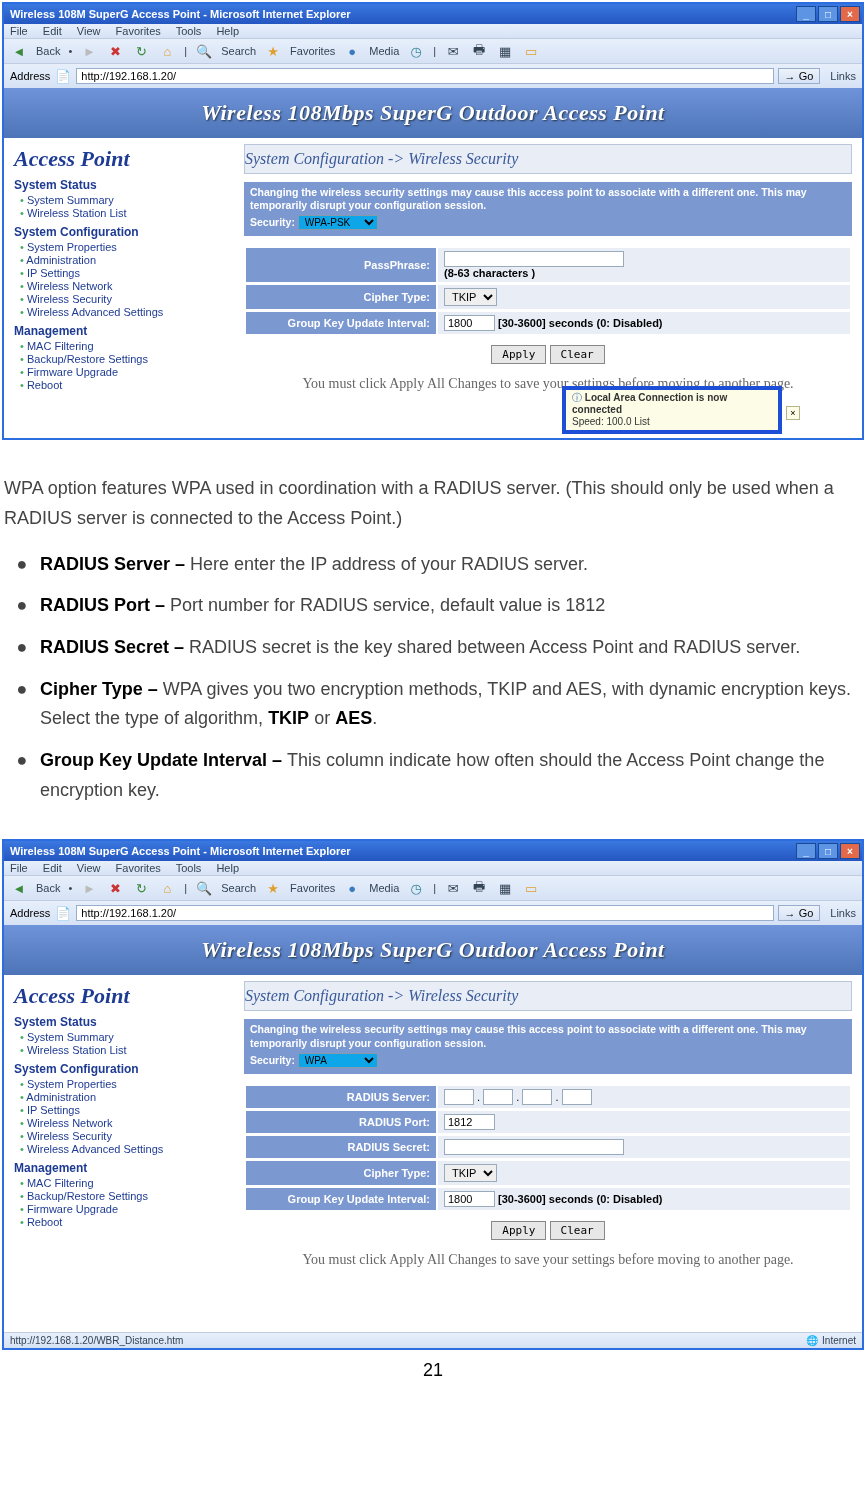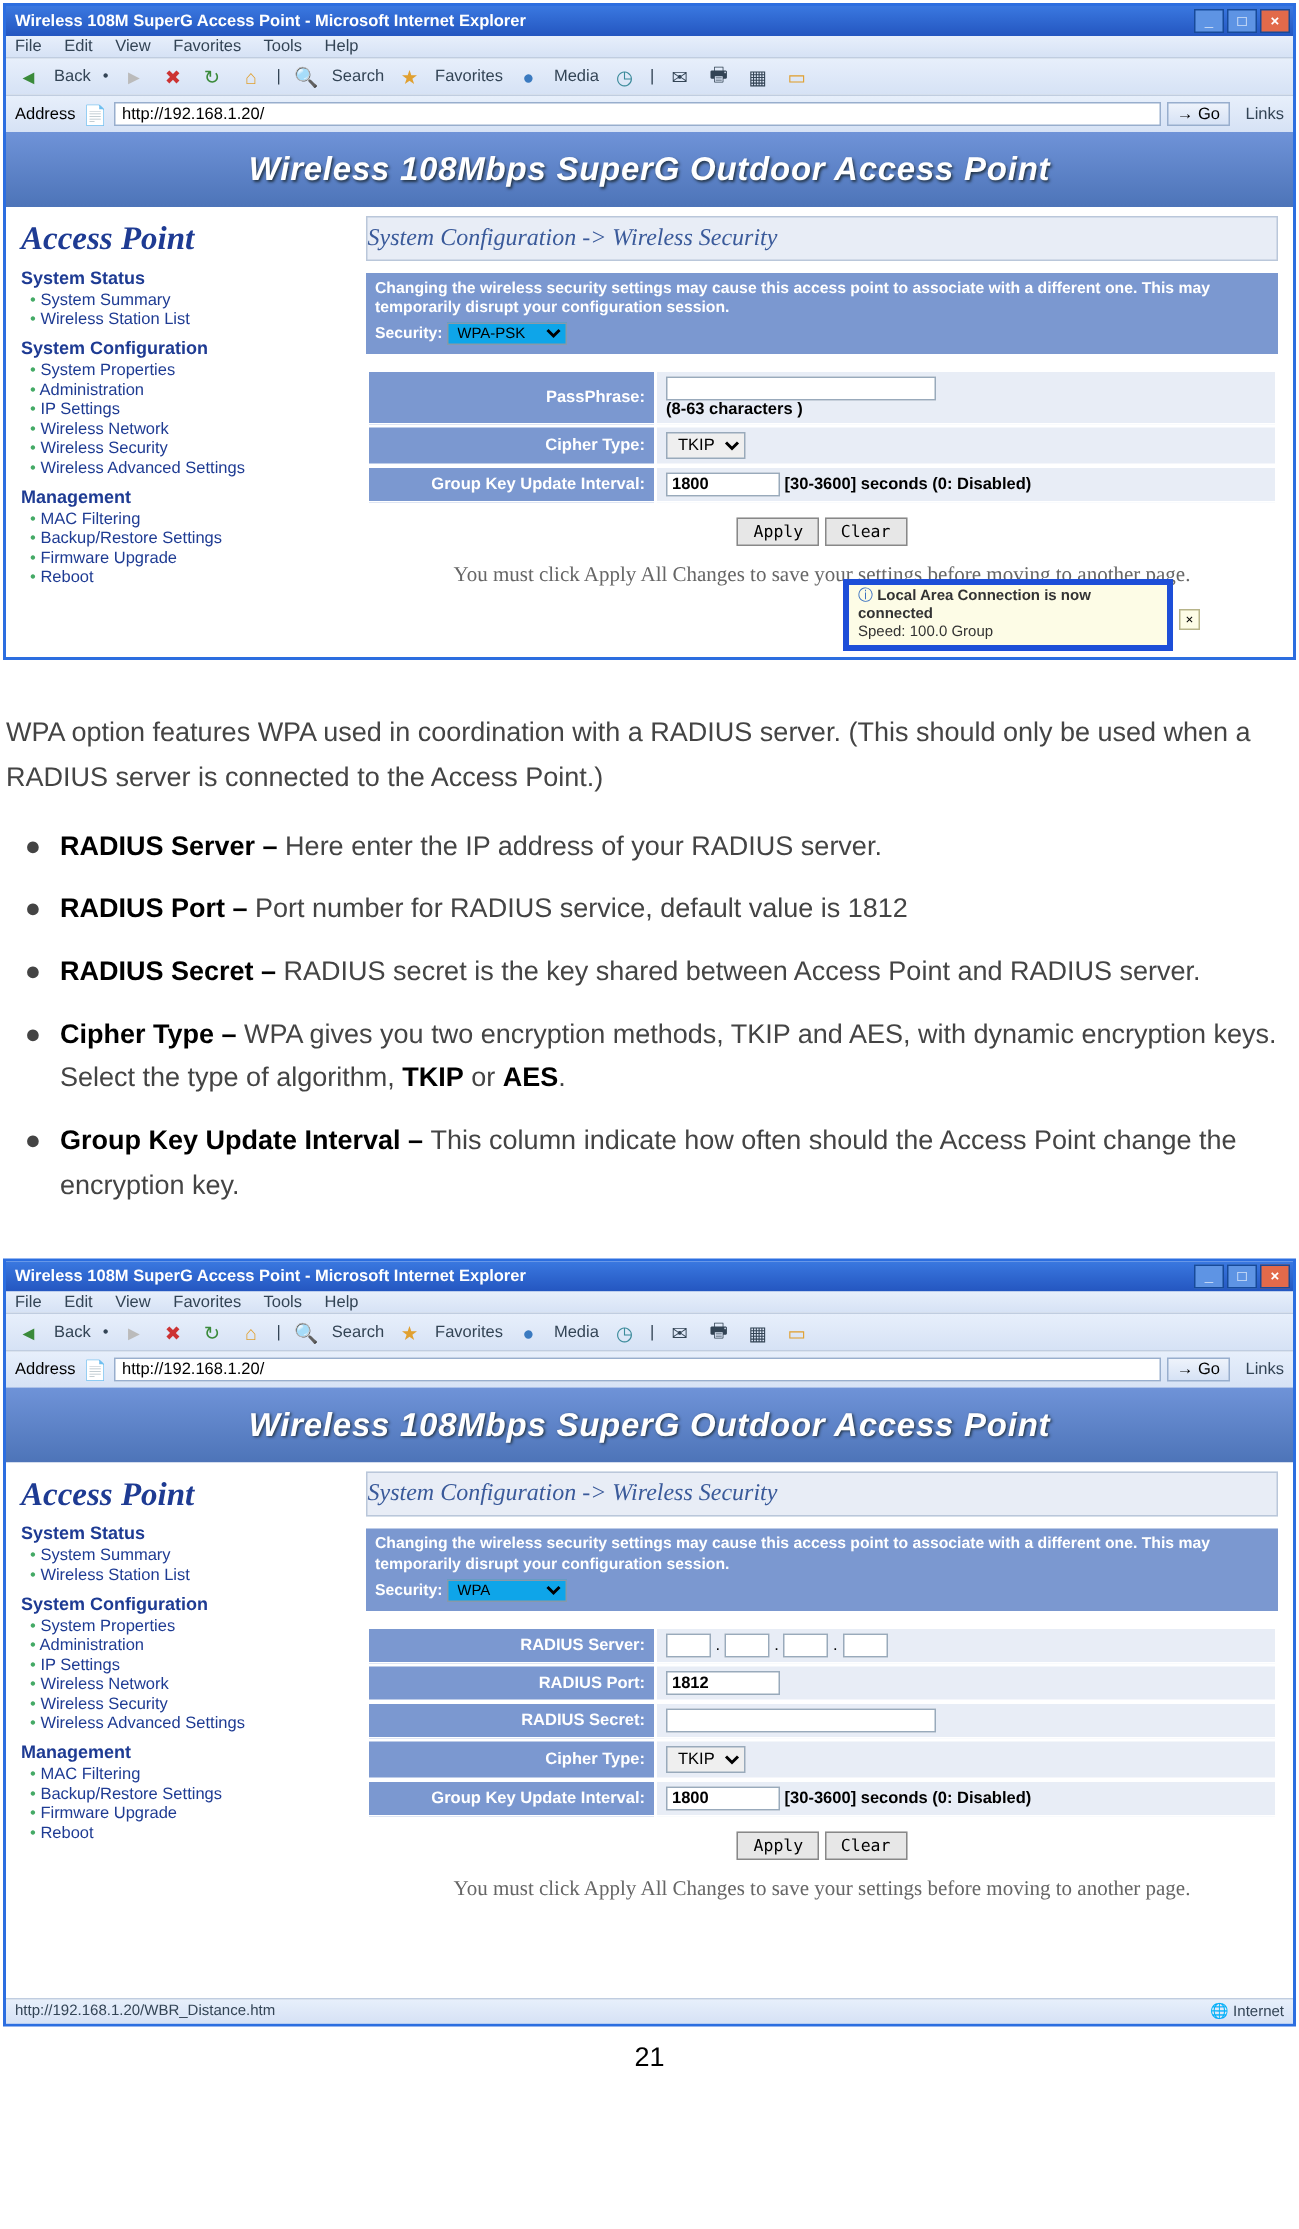--- a/index.html
+++ b/index.html
@@ -81,21 +81,21 @@
     padding: 1px 6px;
     font-size: 11px;
   }
   .links-label { font-size:11px; color:#345; margin-left:6px; }
 
   
   .router-header {
     background: linear-gradient(to bottom,#6f93d8,#4d74b8);
     color: #fff;
     text-align: center;
-    font-family: Liberation Sans, sans-serif;
+    font-family: Liberation Serif, serif;
     font-weight: bold;
     font-style: italic;
     font-size: 22px;
     padding: 12px 4px;
     letter-spacing: .5px;
     text-shadow: 1px 1px 2px #234;
   }
   .router-body { display:flex; background:#fff; }
   .sidebar {
     width: 230px;
@@ -158,21 +158,21 @@
     background:#e8edf6;
     padding:3px 6px;
     border-bottom:1px solid #fff;
     margin-top:39px;
   }
   .text-input {
     border:1px solid #9ab;
     font-size:11px;
     padding:1px 3px;
   }
-  .short-input{width:76px;font-weight:bold;}
+  .short-input{width:51px;}
   .oct-input{width:30px;}
   .wide-input{width:180px;}
   .btn {
     background:#e7e7e7;
     border:1px solid #888;
     padding:2px 10px;
     font-size:11px;
     font-family:monospace;
   }
   .btn-row{ text-align:center; margin:8px 0; }
@@ -365,21 +365,21 @@
           <button class="btn">Clear</button>
         </div>
         <div class="note">You must click Apply All Changes to save your settings before moving to another page.</div>
       </div>
     </div>
 
     <div class="tray-popup">
       <div class="tray-bubble">
         <span style="color:#3a70c0;">ⓘ</span>
         <b>Local Area Connection is now connected</b><br>
-        <span>Speed: 100.0 Group</span>
+        <span>Speed: 100.0 List</span>
       </div>
       <div class="tray-close">×</div>
     </div>
   </div>
 
   <div class="doc-text">
     <p>WPA option features WPA used in coordination with a RADIUS server. (This should only be used when a RADIUS server is connected to the Access Point.)</p>
     <ul class="doc-list">
       <li>
         <span class="bullet">●</span>

